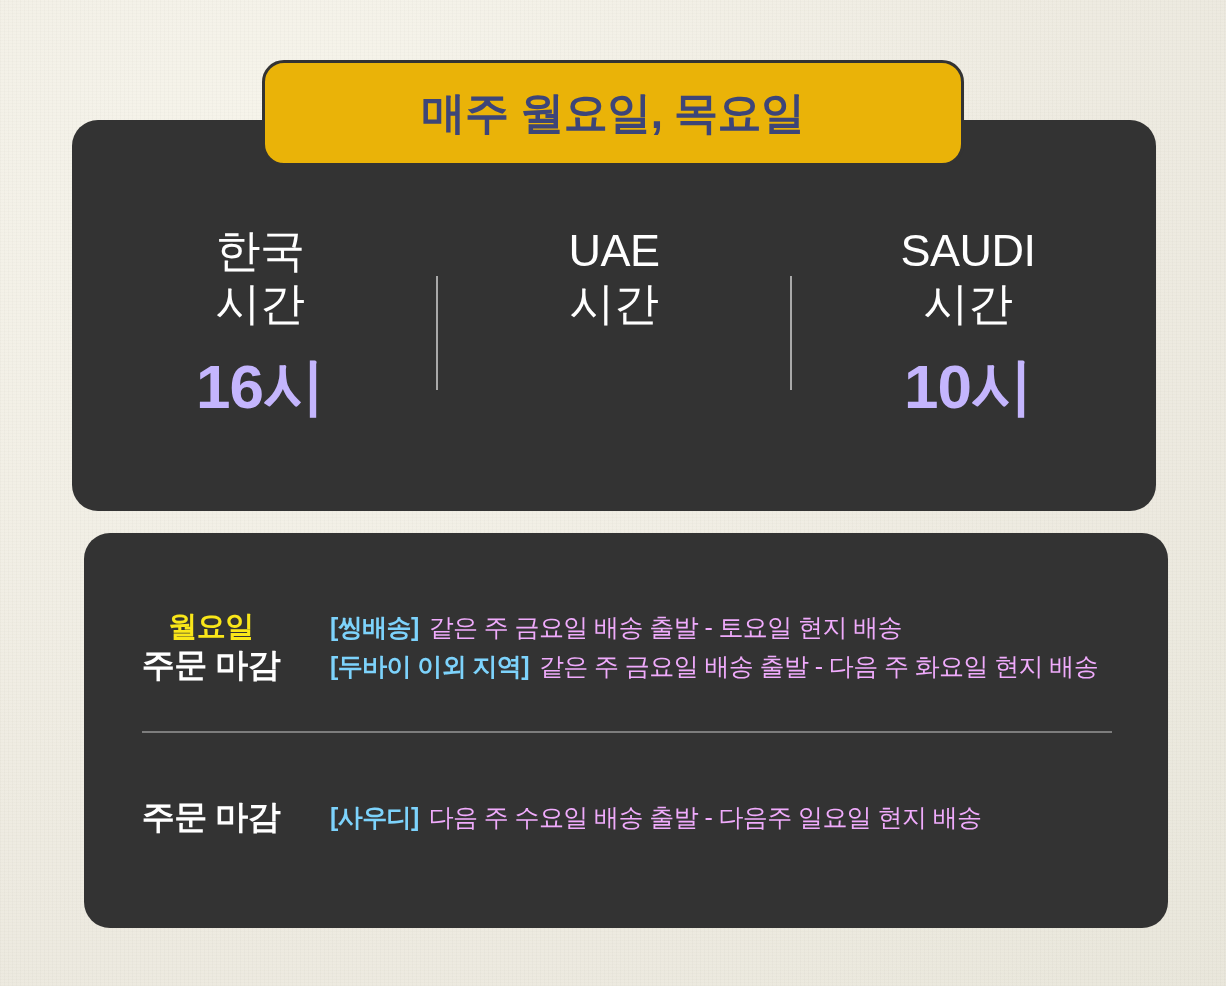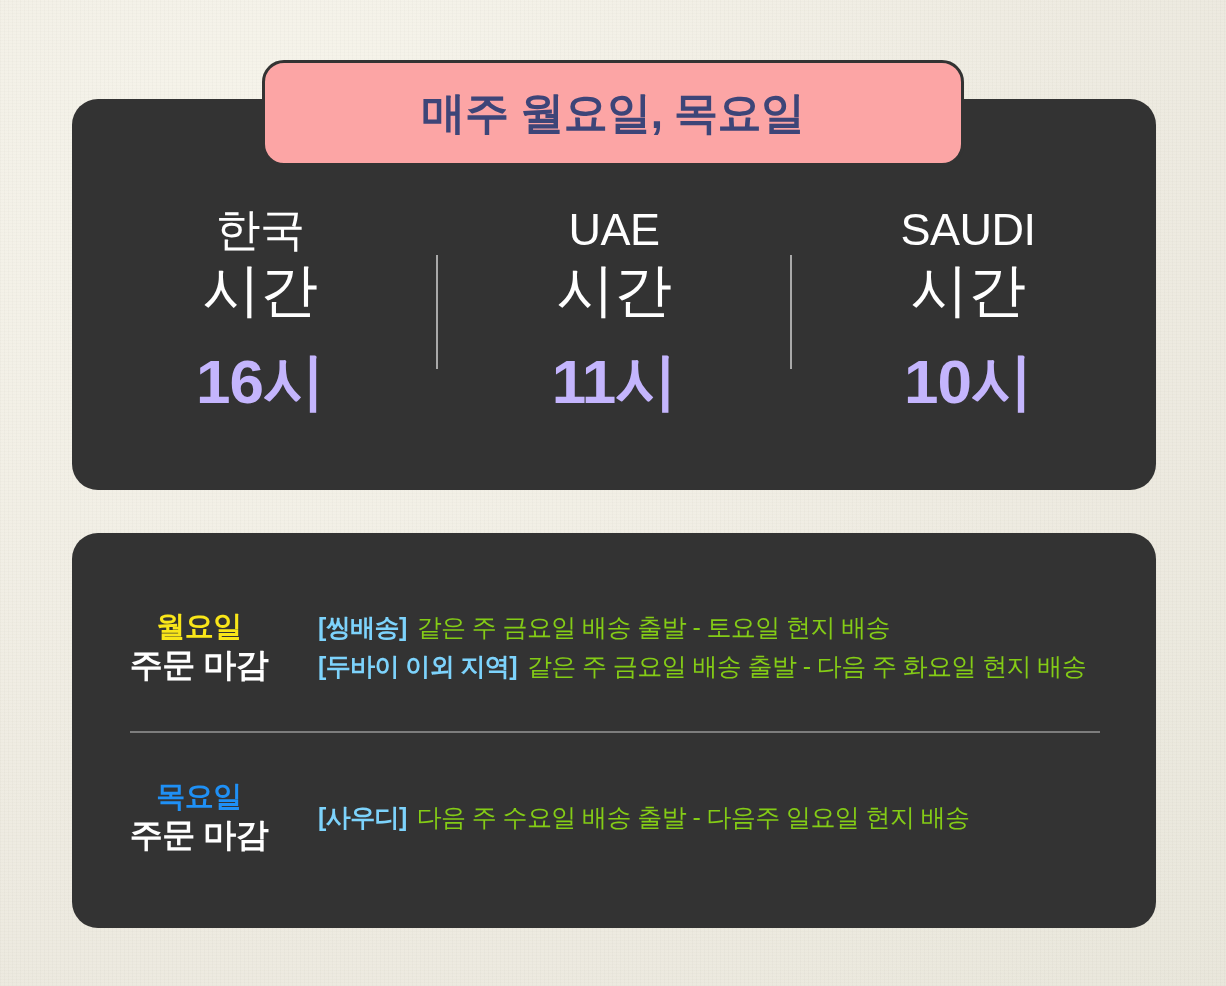--- a/index.html
+++ b/index.html
@@ -24,34 +24,34 @@
   .page {
     position: relative;
     width: 1226px;
     height: 986px;
   }
 
   
   .schedule-card {
     position: absolute;
     left: 72px;
-    top: 99px;
+    top: 120px;
     width: 1084px;
     height: 391px;
     background: #333333;
     border-radius: 26px;
   }
 
   .title-badge {
     position: absolute;
     left: 262px;
     top: 60px;
     width: 702px;
     height: 106px;
-    background: #fca5a5;
+    background: #eab308;
     border: 3px solid #333333;
     border-radius: 22px;
     display: flex;
     align-items: center;
     justify-content: center;
     z-index: 5;
   }
 
   .title-badge-text {
     font-size: 44px;
@@ -83,21 +83,21 @@
   .time-region {
     font-size: 45px;
     font-weight: normal;
     color: #ffffff;
     line-height: 1.18;
     text-align: center;
     letter-spacing: -0.5px;
   }
 
   .time-unit {
-    font-size: 58px;
+    font-size: 45px;
     font-weight: normal;
     color: #ffffff;
     line-height: 1.18;
     text-align: center;
     letter-spacing: -0.5px;
   }
 
   .time-value {
     margin-top: 26px;
     font-size: 62px;
@@ -111,21 +111,21 @@
     width: 2px;
     height: 114px;
     background: #a9a9a9;
     margin-top: 56px;
     flex: 0 0 auto;
   }
 
   
   .deadline-card {
     position: absolute;
-    left: 72px;
+    left: 84px;
     top: 533px;
     width: 1084px;
     height: 395px;
     background: #333333;
     border-radius: 26px;
     padding: 34px 0 0 0;
   }
 
   .deadline-block {
     display: flex;
@@ -176,21 +176,21 @@
   }
 
   .deadline-tag {
     font-weight: bold;
     color: #7dd3fc;
     margin-right: 10px;
   }
 
   .deadline-text {
     font-weight: normal;
-    color: #84cc16;
+    color: #f0abfc;
   }
 
   .deadline-divider {
     height: 2px;
     background: #7d7d7d;
     margin: 4px 56px 4px 58px;
   }
 </style>
 </head>
 <body>
@@ -205,21 +205,20 @@
         <span class="time-region">한국</span>
         <span class="time-unit">시간</span>
         <span class="time-value">16시</span>
       </div>
 
       <div class="time-divider"></div>
 
       <div class="time-col">
         <span class="time-region">UAE</span>
         <span class="time-unit">시간</span>
-        <span class="time-value">11시</span>
       </div>
 
       <div class="time-divider"></div>
 
       <div class="time-col">
         <span class="time-region">SAUDI</span>
         <span class="time-unit">시간</span>
         <span class="time-value">10시</span>
       </div>
 
@@ -244,21 +243,20 @@
         <div class="deadline-line">
           <span class="deadline-tag">[두바이 이외 지역]</span><span class="deadline-text">같은 주 금요일 배송 출발 - 다음 주 화요일 현지 배송</span>
         </div>
       </div>
     </div>
 
     <div class="deadline-divider"></div>
 
     <div class="deadline-block">
       <div class="deadline-label">
-        <span class="deadline-day thu">목요일</span>
         <span class="deadline-cutoff">주문 마감</span>
       </div>
       <div class="deadline-lines">
         <div class="deadline-line">
           <span class="deadline-tag">[사우디]</span><span class="deadline-text">다음 주 수요일 배송 출발 - 다음주 일요일 현지 배송</span>
         </div>
       </div>
     </div>
 
   </div>

